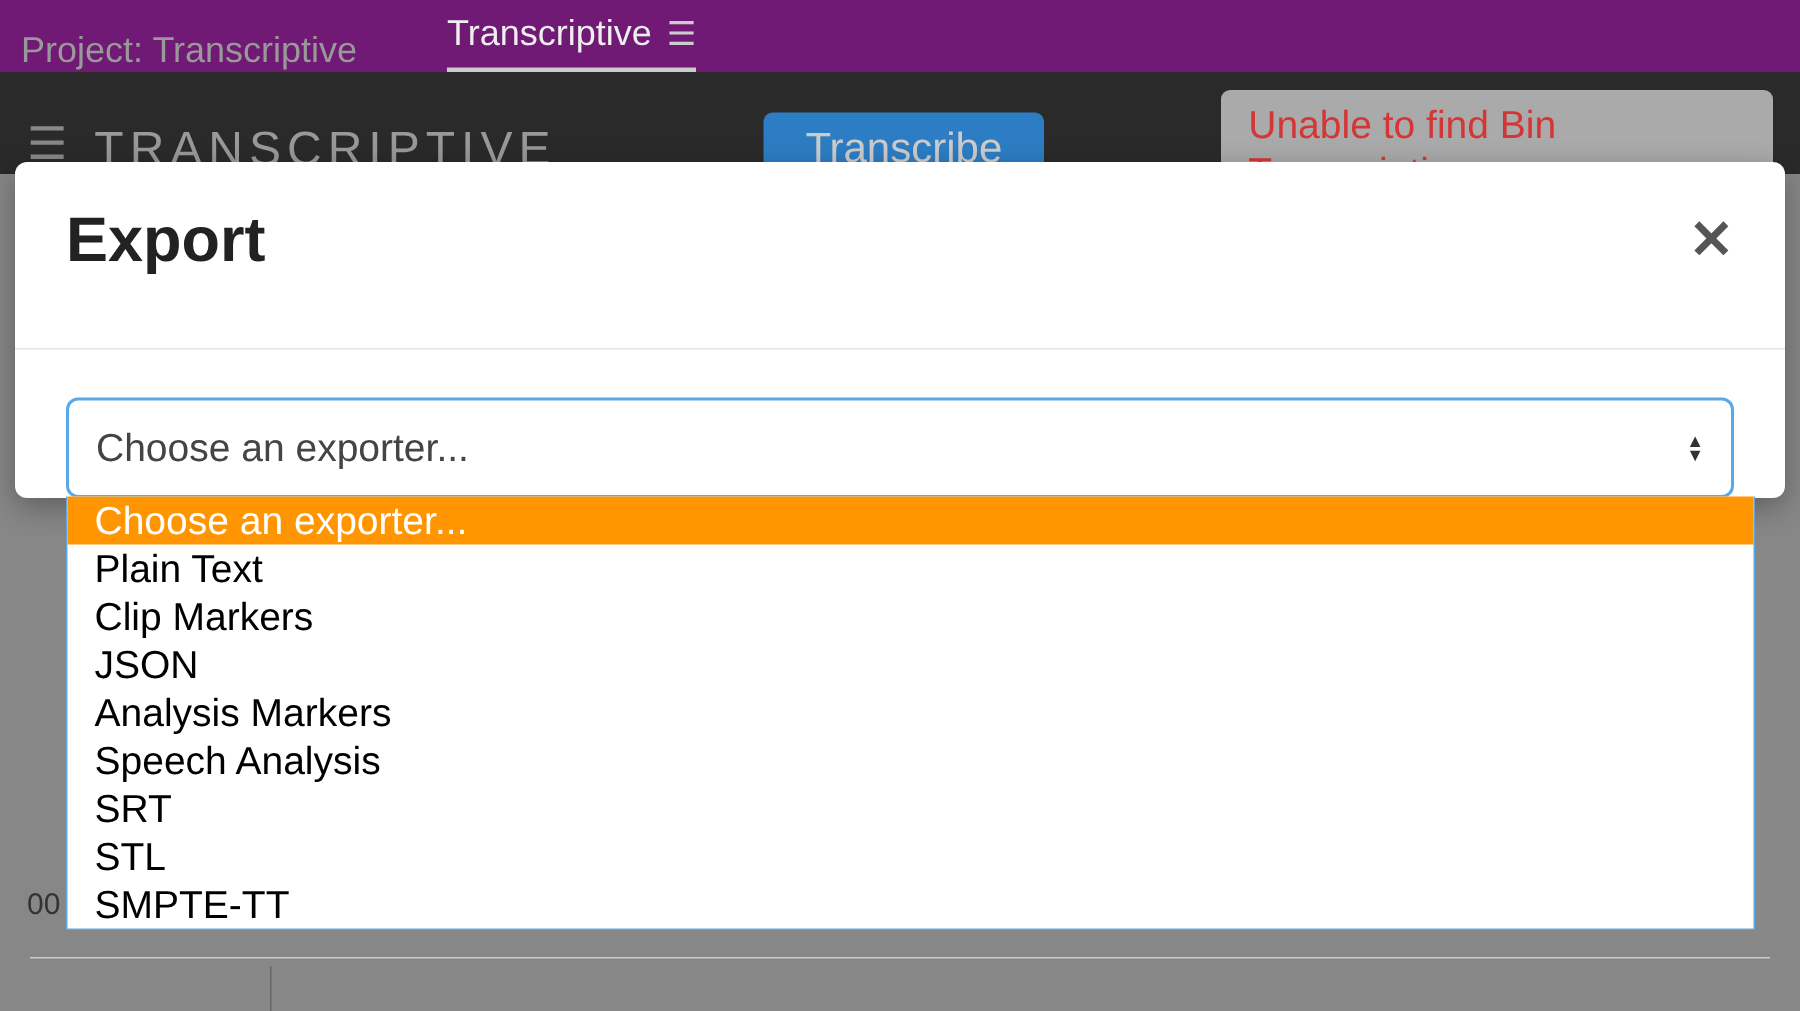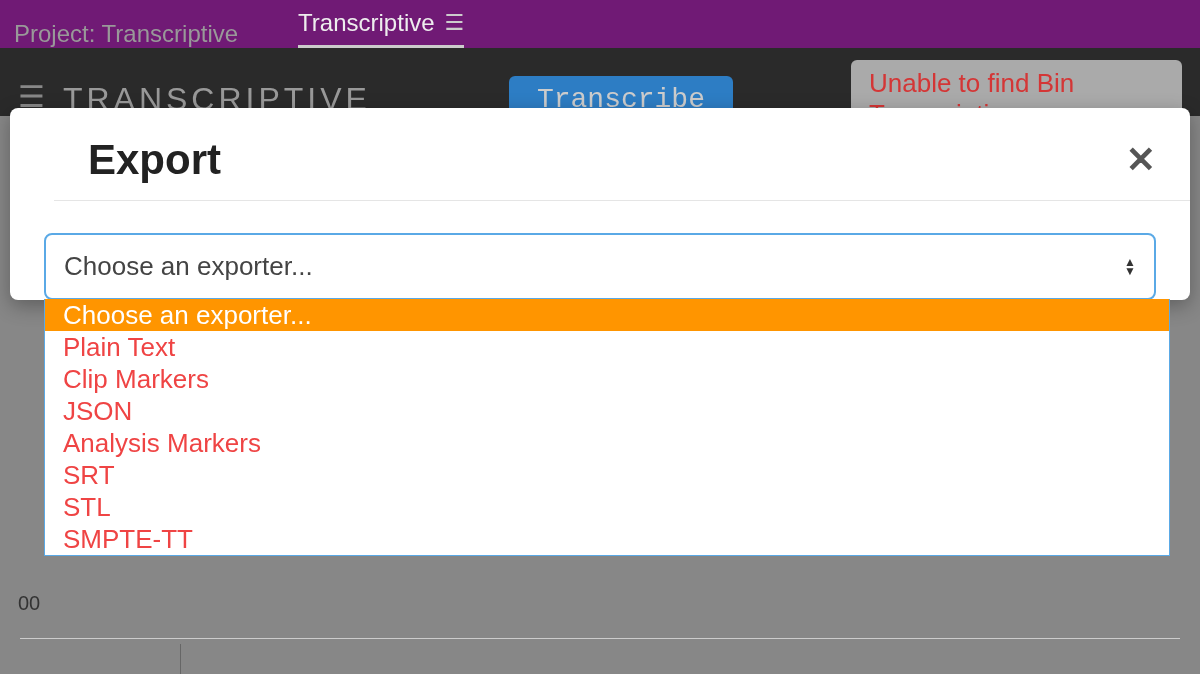--- a/index.html
+++ b/index.html
@@ -65,21 +65,20 @@
     }
     .transcribe-btn {
       background: #2d7dc4;
       color: #ccc;
       font-size: 28px;
       padding: 8px 28px;
       border-radius: 6px;
       border: none;
       margin-left: 120px;
       margin-top: 34px;
-      font-family: Liberation Mono, monospace;
     }
     .error-msg {
       background: #aaa;
       color: #d43636;
       font-size: 26px;
       padding: 8px 18px;
       border-radius: 6px;
       margin-left: 100px;
       margin-top: 34px;
     }
@@ -101,23 +100,22 @@
       left: 10px;
       right: 10px;
       background: #fff;
       border-radius: 8px;
       box-shadow: 0 6px 20px rgba(0,0,0,0.3);
     }
     .modal-header {
       display: flex;
       justify-content: space-between;
       align-items: center;
-      padding: 28px 34px 16px 34px;
+      padding: 28px 34px 48px 34px;
       border-bottom: 1px solid #e5e5e5;
-      margin-left: 44px;
     }
     .modal-title {
       font-size: 42px;
       font-weight: 700;
       color: #222;
     }
     .modal-close {
       font-size: 36px;
       color: #555;
       font-weight: bold;
@@ -152,21 +150,21 @@
       top: 98px;
       left: 34px;
       right: 20px;
       background: #fff;
       border: 1px solid #5aa9e6;
       border-top: none;
     }
     .dropdown-item {
       padding: 0px 18px;
       font-size: 26px;
-      color: #ef4444;
+      color: #000000;
       line-height: 32px;
       cursor: pointer;
     }
     .dropdown-item.highlighted {
       background: #ff9500;
       color: #fff;
       font-weight: 400;
     }
     .divider {
       position: absolute;
@@ -220,19 +218,20 @@
         <span>▲</span>
         <span>▼</span>
       </span>
     </div>
     <div class="dropdown-list">
       <div class="dropdown-item highlighted">Choose an exporter...</div>
       <div class="dropdown-item">Plain Text</div>
       <div class="dropdown-item">Clip Markers</div>
       <div class="dropdown-item">JSON</div>
       <div class="dropdown-item">Analysis Markers</div>
+      <div class="dropdown-item">Speech Analysis</div>
       <div class="dropdown-item">SRT</div>
       <div class="dropdown-item">STL</div>
       <div class="dropdown-item">SMPTE-TT</div>
     </div>
   </div>
   <div class="divider"></div>
 </div>
 
 </body></html>

